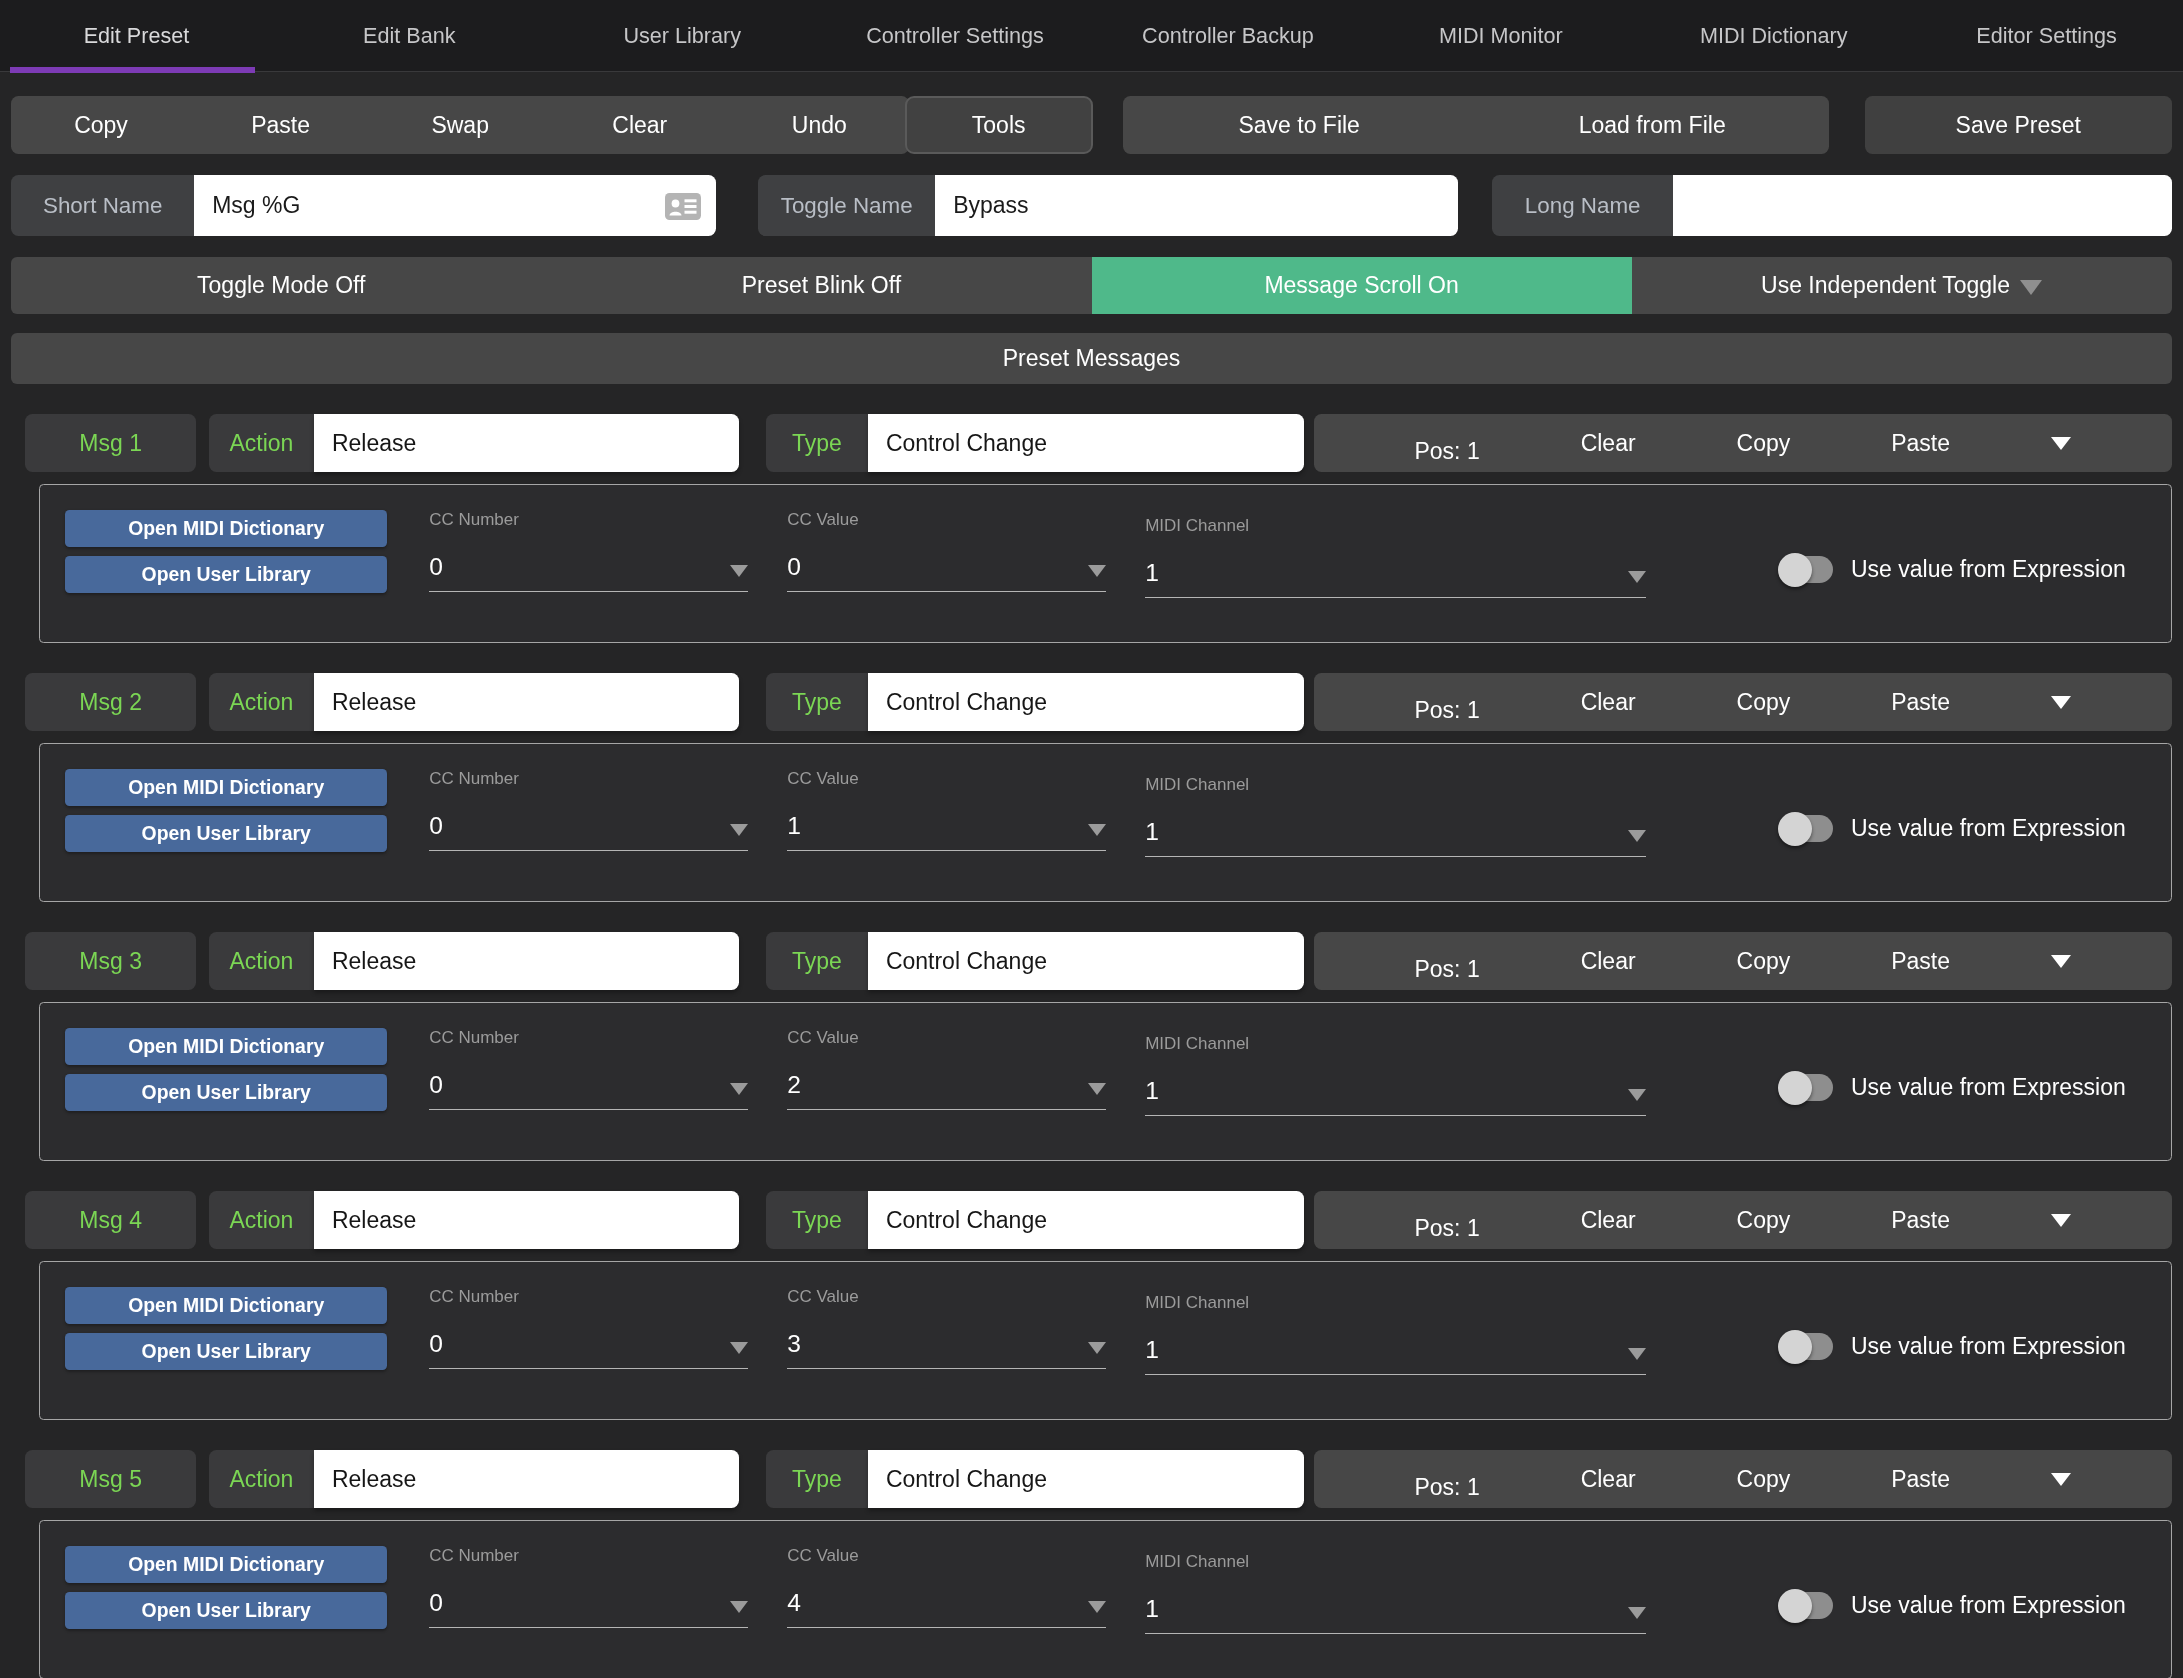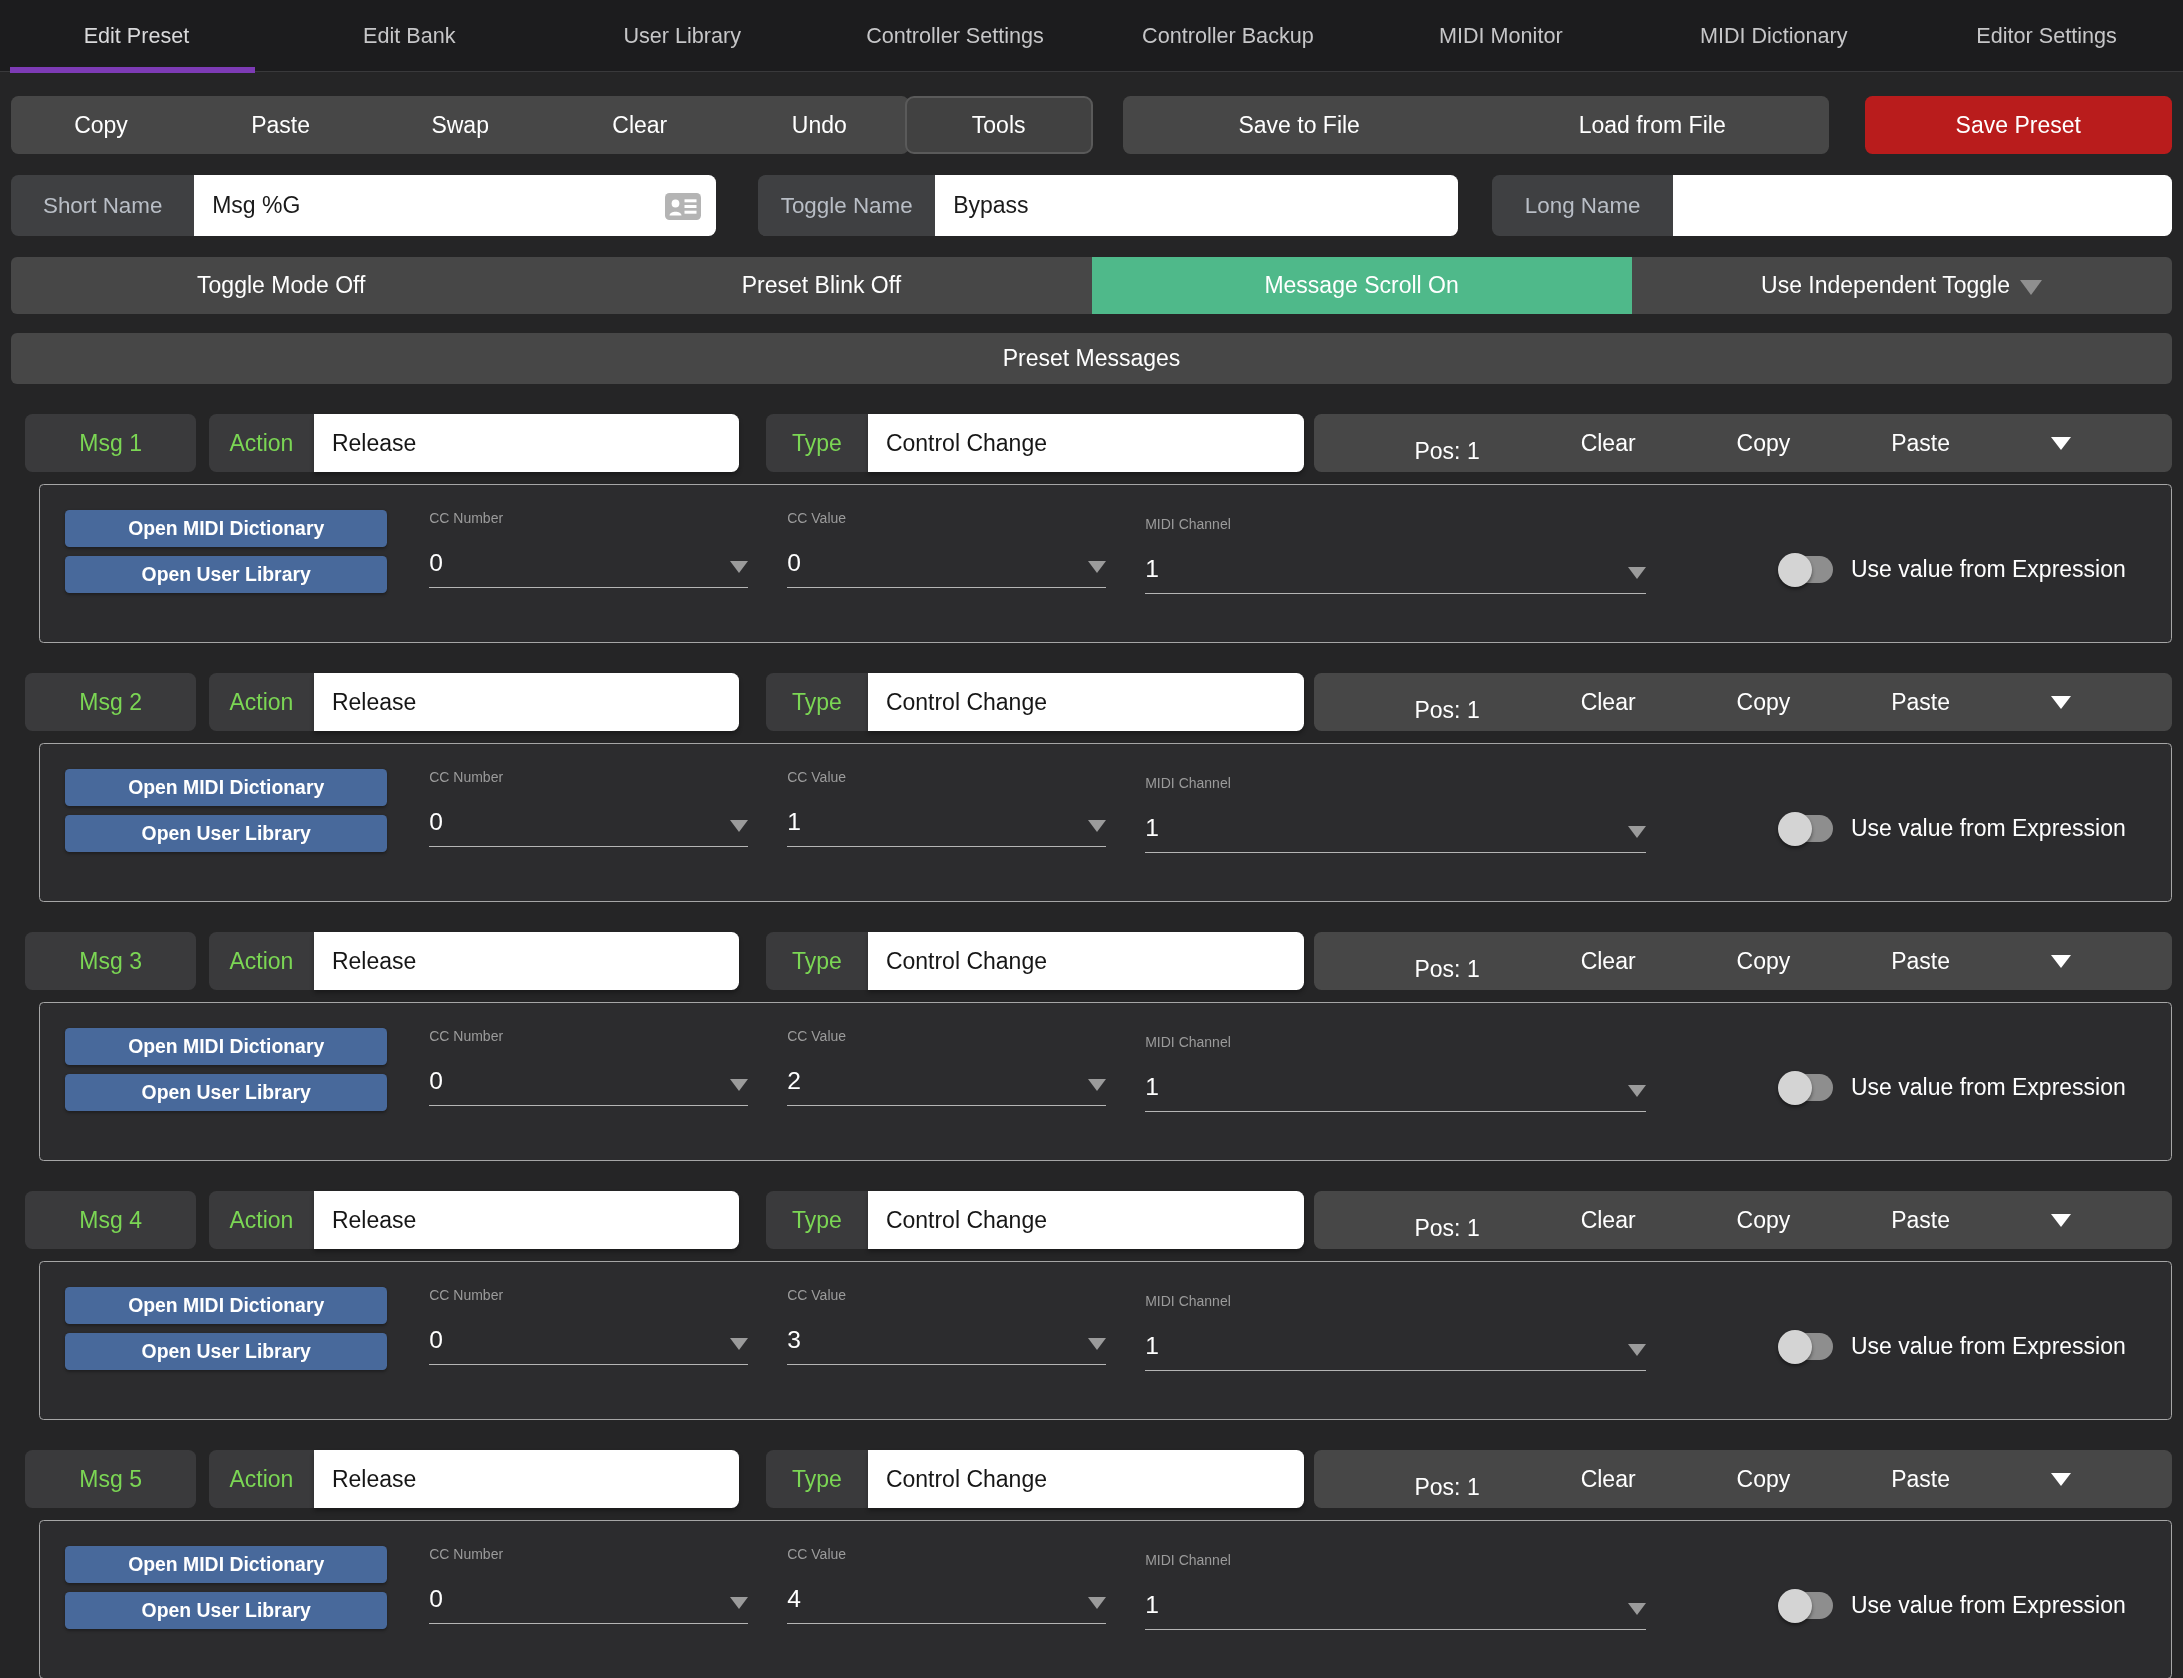--- a/index.html
+++ b/index.html
@@ -21,21 +21,21 @@
   .toolbar { display:flex; margin:24px 11.2px 0; height:58px; }
   .edit-group { display:flex; width:898px; background:#474747; border-radius:7.5px; }
   .tool-btn { flex:1; display:flex; align-items:center; justify-content:center;
               color:#fff; font-size:23px; cursor:pointer; }
   .tools-button { width:188px; margin-left:-4.5px; background:#414141; border:2.2px solid #5a5a5a;
               border-radius:9px; display:flex; align-items:center; justify-content:center;
               color:#fff; font-size:23px; cursor:pointer; }
   .toolbar-spacer1 { width:30px; }
   .file-group { display:flex; width:706px; background:#474747; border-radius:7.5px; }
   .toolbar-spacer2 { width:36px; }
-  .save-preset { flex:1; background:#b91c1c; border-radius:7.5px; display:flex;
+  .save-preset { flex:1; background:#404040; border-radius:7.5px; display:flex;
               align-items:center; justify-content:center; color:#fff; font-size:23px; cursor:pointer; }
   
   .names-row { display:flex; margin:21px 11.2px 0; height:61px; }
   .name-label { background:#3f4042; color:#b9bec6; font-size:22.4px; display:flex;
               align-items:center; justify-content:center; border-radius:7.5px 0 0 7.5px; }
   .name-input { border:none; outline:none; background:#fff; color:#1a1a1a; font-size:23px;
               padding:0 18px; border-radius:0 7.5px 7.5px 0; font-family:inherit; height:61px; }
   .input-wrap { position:relative; display:flex; }
   .card-icon { position:absolute; right:15px; top:18px; width:36px; height:27px; }
   .short-label { width:183px; } .short-input { width:522px; padding-right:60px; }
@@ -77,21 +77,21 @@
               border-right:10.4px solid transparent; border-top:13.4px solid #fff; cursor:pointer; }
   .msg-body { margin:12px 0 0 28px; height:159px; background:#2c2c2e; border:1.5px solid #a6a6a6;
               border-radius:4.5px; display:flex; padding:25px 45px 16px 25px; }
   .lib-col { width:322px; margin-right:42px; display:flex; flex-direction:column; gap:9px; }
   .lib-btn { height:37px; background:#48699b; border:none; border-radius:4.5px; color:#fff;
               font-size:19.4px; font-weight:bold; font-family:inherit; cursor:pointer;
               box-shadow:0 1.5px 3px rgba(0,0,0,.3); }
   .field { margin-right:39px; }
   .field-w1 { width:319px; }
   .field-w2 { width:501px; margin-right:0;margin-top:6px; }
-  .field-label { font-size:14px; color:#9b9b9b; }
+  .field-label { font-size:17px; color:#9b9b9b; }
   .field-value-row { margin-top:22.4px; display:flex; align-items:flex-end;
               justify-content:space-between; border-bottom:1.5px solid #b5b5b5;
               padding-bottom:10.4px; cursor:pointer; }
   .field-value { font-size:24.6px; color:#fff; }
   .field-caret { width:0; height:0; border-left:9px solid transparent;
               border-right:9px solid transparent; border-top:12px solid #9b9b9b; margin-bottom:3.7px; }
   .expr-col { margin-left:auto; margin-top:46px; display:flex; align-items:center; gap:18px;
               height:fit-content; }
   .switch { position:relative; width:52px; height:27px; background:#8e8e8e; border-radius:13.4px;
               cursor:pointer; }

